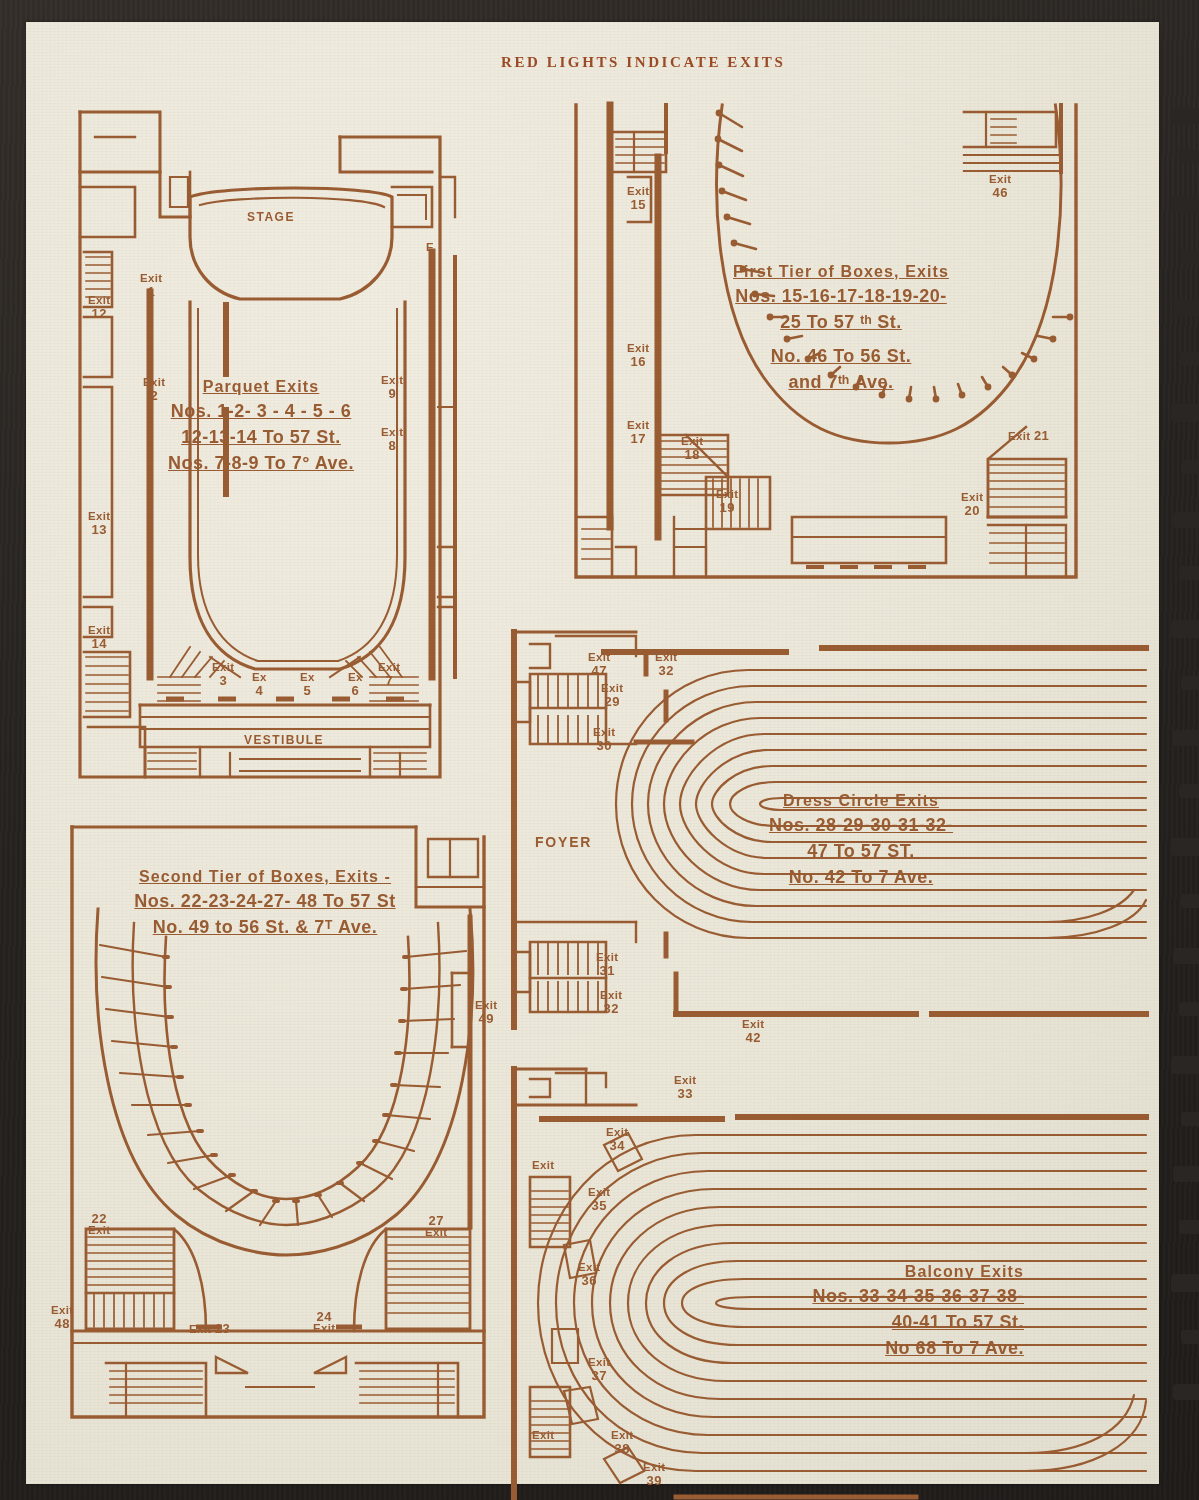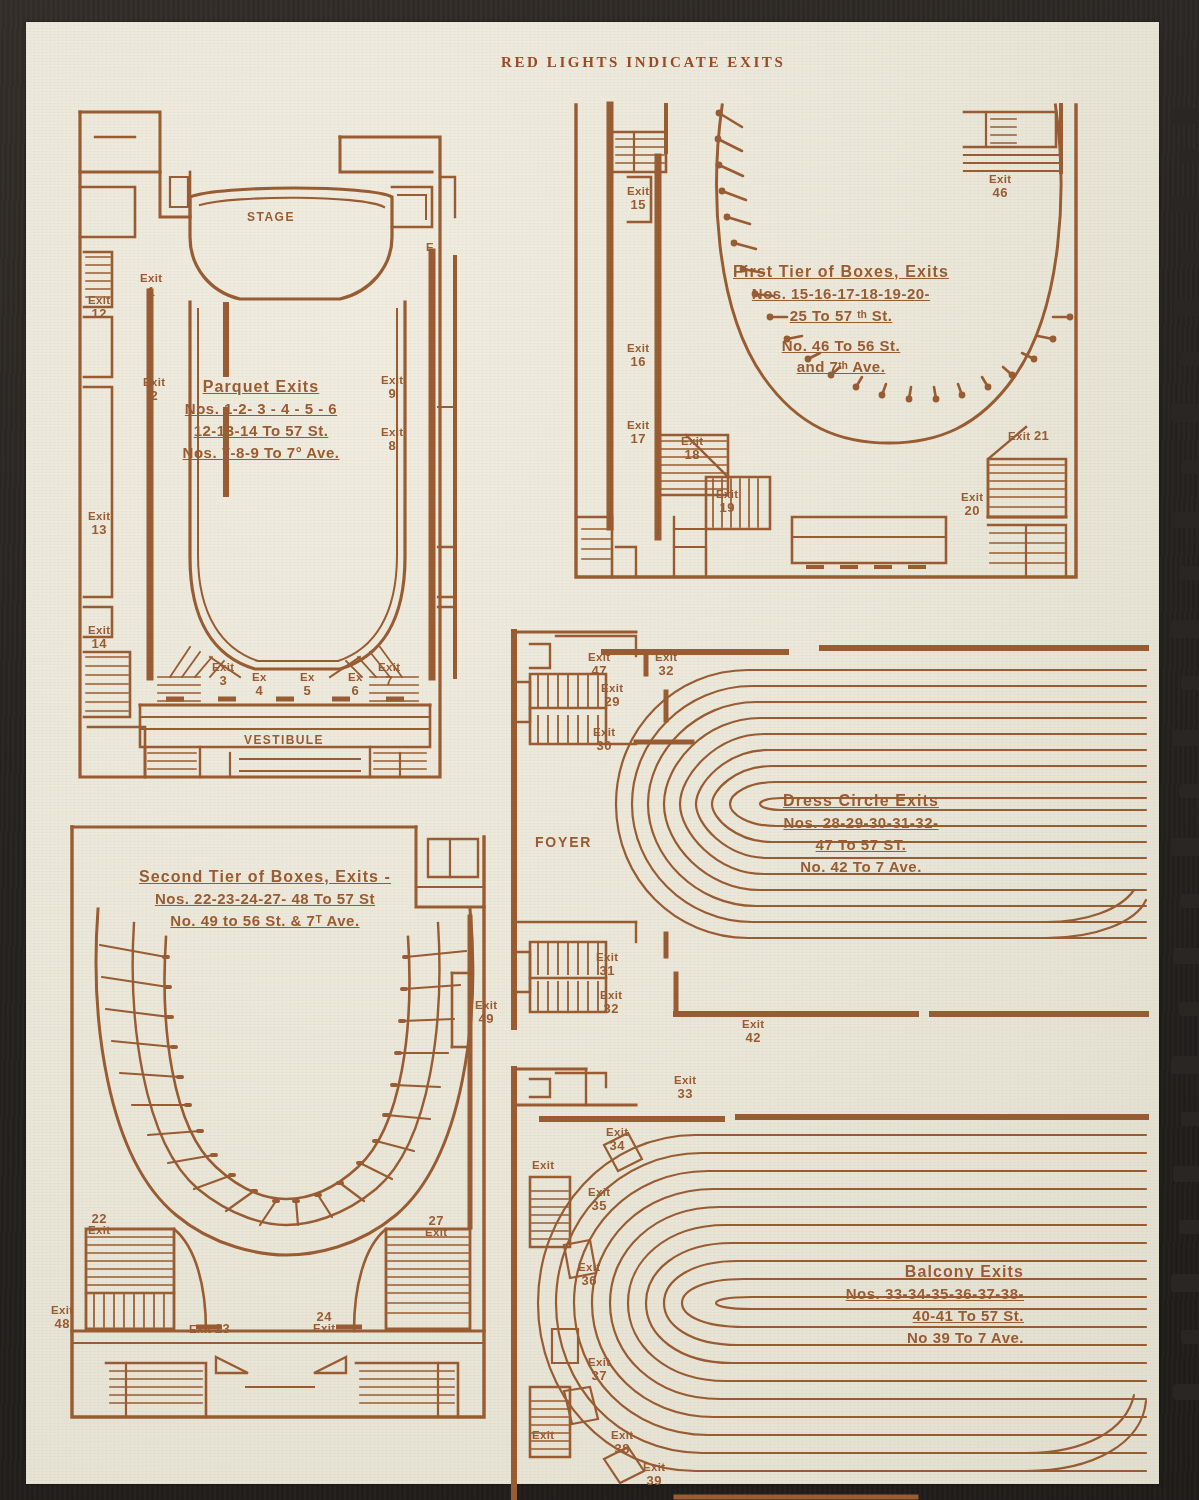--- a/index.html
+++ b/index.html
@@ -69,21 +69,21 @@
     position:absolute;
     color:#9a5c32;
     font-weight:bold;
     text-align:center;
     line-height:1.45;
     white-space:nowrap;
     letter-spacing:.5px;
     text-decoration:underline;
   }
   .blocktext .hd{ display:block; font-size:16px; letter-spacing:1.1px;}
-  .blocktext .ln{ display:block; font-size:15px; }
+  .blocktext .ln{ display:block; font-size:18px; }
   .exit{
     position:absolute;
     color:#9a5c32;
     font-weight:bold;
     font-size:12px;
     line-height:1.0;
     text-align:center;
     white-space:nowrap;
     letter-spacing:.3px;
   }
@@ -727,21 +727,21 @@
       <g fill="none" stroke="#9a5c32" stroke-width="2.2" stroke-linecap="round">
         <path d="M540 414 C 608 414, 656 386, 660 344"></path>
         <path d="M540 396 C 598 396, 640 374, 648 338"></path>
       </g>
     </svg>
 
     <div class="blocktext" style="left:748px;top:1238px;width:250px;text-align:right;">
       <span class="hd">Balcony Exits</span>
       <span class="ln">Nos. 33-34-35-36-37-38-</span>
       <span class="ln">40-41 To 57 St.</span>
-      <span class="ln">No 39 To 7 Ave.</span>
+      <span class="ln">No 68 To 7 Ave.</span>
     </div>
 
     <div class="exit" style="left:648px;top:1053px;">
       <span class="w">Exit</span>
       <span class="n">33</span>
     </div>
     <div class="exit" style="left:580px;top:1105px;">
       <span class="w">Exit</span>
       <span class="n">34</span>
     </div>

